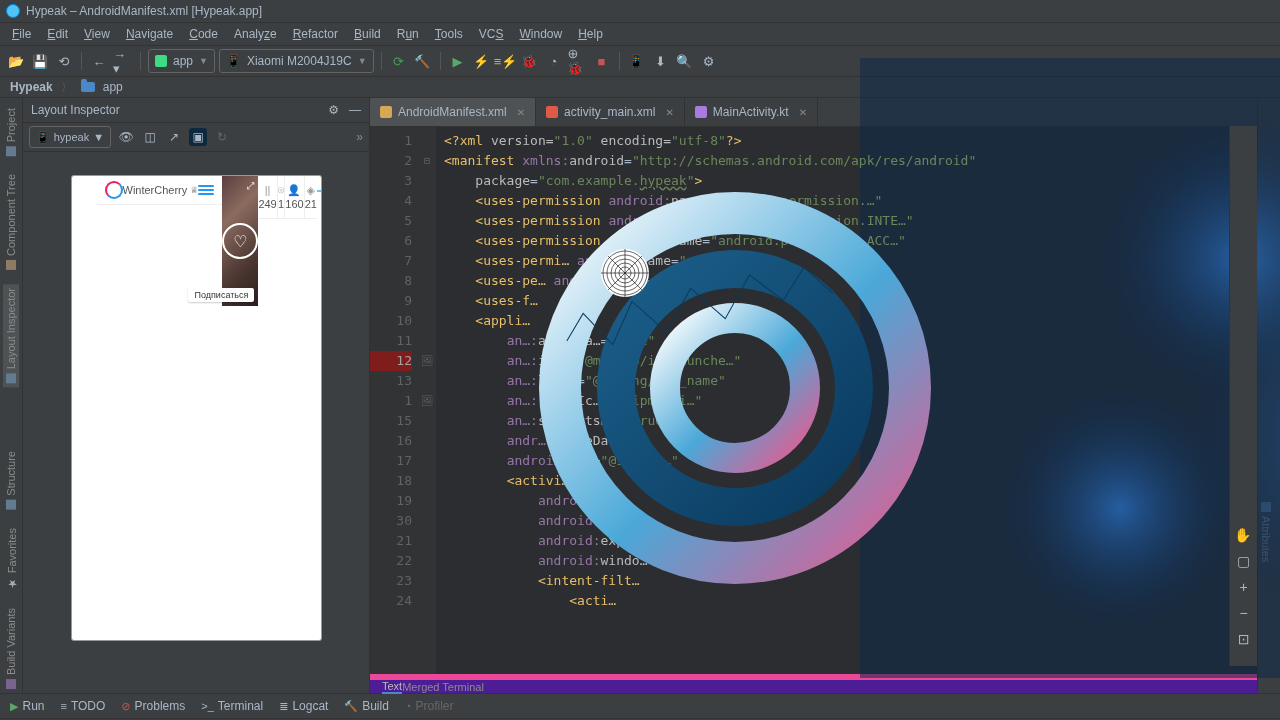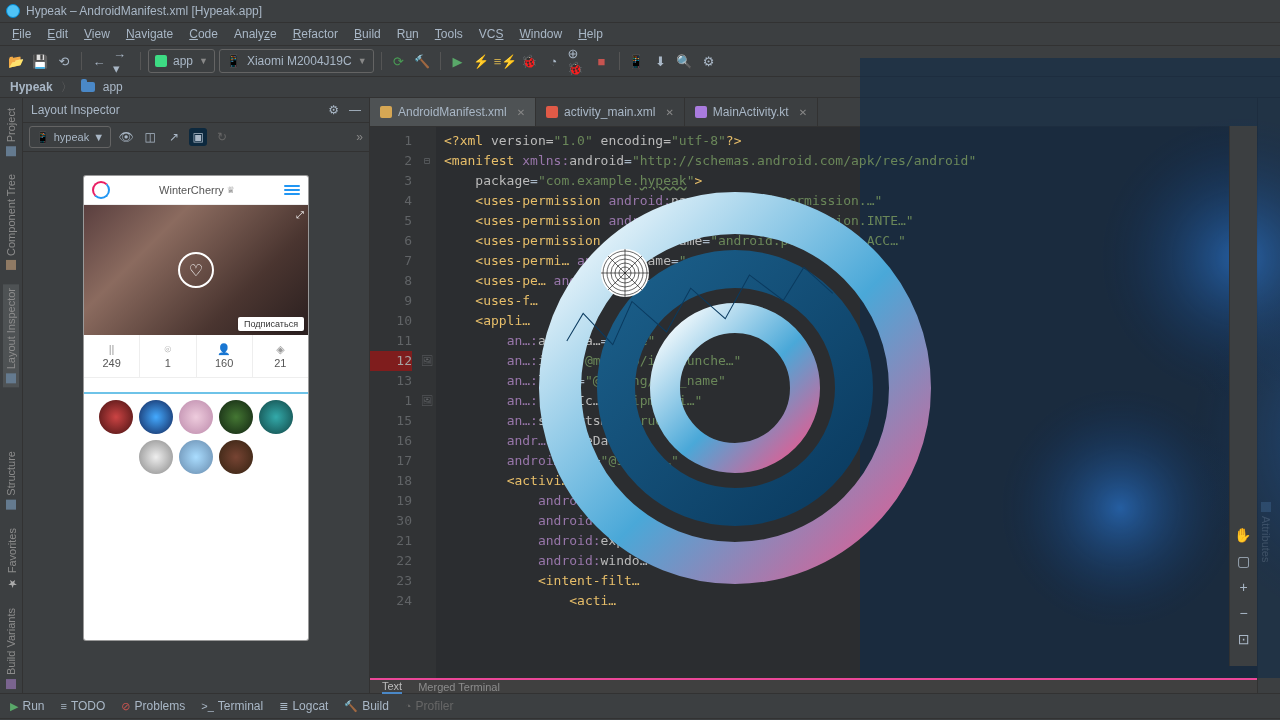--- a/index.html
+++ b/index.html
@@ -22,21 +22,21 @@
   .vtab{writing-mode:vertical-rl;transform:rotate(180deg);font-size:11px;padding:4px 2px;color:#8c8c8c;display:flex;align-items:center;gap:4px;}
   .vico{width:10px;height:10px;background:#647a8f;}
   .inspector{width:346px;background:#3c3f41;display:flex;flex-direction:column;border-right:1px solid #323232;}
   .insp-head{height:24px;background:#3c3f41;display:flex;align-items:center;padding:0 8px;justify-content:space-between;border-bottom:1px solid #323232;}
   .insp-head .icos{display:flex;gap:10px;color:#a9b7c6;}
   .insp-tb{height:28px;display:flex;align-items:center;padding:0 6px;gap:6px;border-bottom:1px solid #323232;}
   .insp-tb .sel{height:20px;border:1px solid #646464;border-radius:3px;display:flex;align-items:center;padding:0 6px;gap:4px;font-size:11px;}
   .insp-tb .ico{width:18px;height:18px;display:flex;align-items:center;justify-content:center;color:#a9b7c6;font-size:12px;}
   .insp-tb .active{background:#0d293e;border-radius:3px;}
   .preview-wrap{flex:1;display:flex;align-items:flex-start;justify-content:center;padding-top:24px;background:#3c3f41;}
-  .phone{width:224px;height:464px;background:#fff;border-radius:2px;box-shadow:0 0 0 1px #999;overflow:hidden;display:flex;flex-direction:column;font-family:Arial,sans-serif;color:#333;}
+  .phone{width:224px;height:464px;background:#fff;border-radius:2px;box-shadow:0 0 0 1px #999;overflow:hidden;display:flex;flex-direction:row;font-family:Arial,sans-serif;color:#333;padding-left:25px;}
   .ph-head{height:28px;display:flex;align-items:center;justify-content:space-between;padding:0 8px;border-bottom:1px solid #eee;}
   .ph-logo{width:14px;height:14px;border:2px solid #e91e63;border-radius:50%;border-right-color:#2196f3;border-bottom-color:#2196f3;}
   .ph-title{font-size:11px;color:#555;display:flex;align-items:center;gap:3px;}
   .crown{font-size:9px;}
   .ph-menu{width:16px;display:flex;flex-direction:column;gap:2px;}
   .ph-menu div{height:2px;background:#2196f3;border-radius:1px;}
   .ph-hero{height:130px;position:relative;background:linear-gradient(135deg,#5a3f3f 0%,#8b6b5f 30%,#4a3530 70%,#2a1f1f 100%);display:flex;align-items:center;justify-content:center;}
   .hrt{width:32px;height:32px;border:2px solid #fff;border-radius:50%;display:flex;align-items:center;justify-content:center;color:#fff;font-size:16px;}
   .subbtn{position:absolute;bottom:4px;right:4px;background:#fff;padding:2px 6px;font-size:9px;border-radius:2px;color:#333;box-shadow:0 1px 2px rgba(0,0,0,0.2);}
   .exp{position:absolute;top:4px;right:4px;color:#fff;font-size:10px;}
@@ -74,21 +74,21 @@
   .t-ns{color:#9876aa;margin-top:24px;}
   .t-val{color:#6a8759;}
   .t-ul{text-decoration:underline wavy #6a8759;}
   .t-pi{color:#e8bf6a;}
   .overlay{position:absolute;left:135px;top:60px;width:460px;height:460px;pointer-events:none;}
   .bg-blur{position:absolute;left:490px;top:-40px;width:700px;height:620px;pointer-events:none;opacity:0.95;}
   .crctrl{position:absolute;right:0;top:28px;width:28px;background:#3c3f41;height:540px;border-left:1px solid #323232;display:flex;flex-direction:column;align-items:center;padding-top:400px;gap:8px;box-sizing:border-box;}
   .crctrl div{width:18px;height:18px;display:flex;align-items:center;justify-content:center;color:#a9b7c6;font-size:14px;}
   .rightgutter{width:22px;background:#3c3f41;border-left:1px solid #323232;}
   .rightgutter .vtab{margin-top:400px;}
-  .bottom-tabs{height:13px;background:#404040;padding:0 12px;display:flex;gap:16px;align-items:center;font-size:11px;border-top:2px solid #ec4899;}
+  .bottom-tabs{height:13px;background:#4c1d95;padding:0 12px;display:flex;gap:0;align-items:center;font-size:11px;border-top:6px solid #ec4899;}
   .bottom-tabs .bt{color:#8c8c8c;}
   .bottom-tabs .bt.ac{border-bottom:2px solid #4a88c7;color:#bbb;}
   .crumb{height:12px;background:#313335;padding:0 16px;display:flex;gap:8px;align-items:center;font-size:11px;color:#7a7a7a;}
   .toolstrip{height:24px;background:#3c3f41;display:flex;align-items:center;padding:0 10px;gap:16px;border-top:1px solid #323232;}
   .ts-item{display:flex;align-items:center;gap:4px;font-size:12px;color:#a9b7c6;}
   .ts-item .i{font-size:11px;}
   .status{height:20px;background:#3c3f41;display:flex;align-items:center;justify-content:space-between;padding:0 10px;font-size:12px;border-top:1px solid #323232;}
 </style>
 </head>
 <body>

